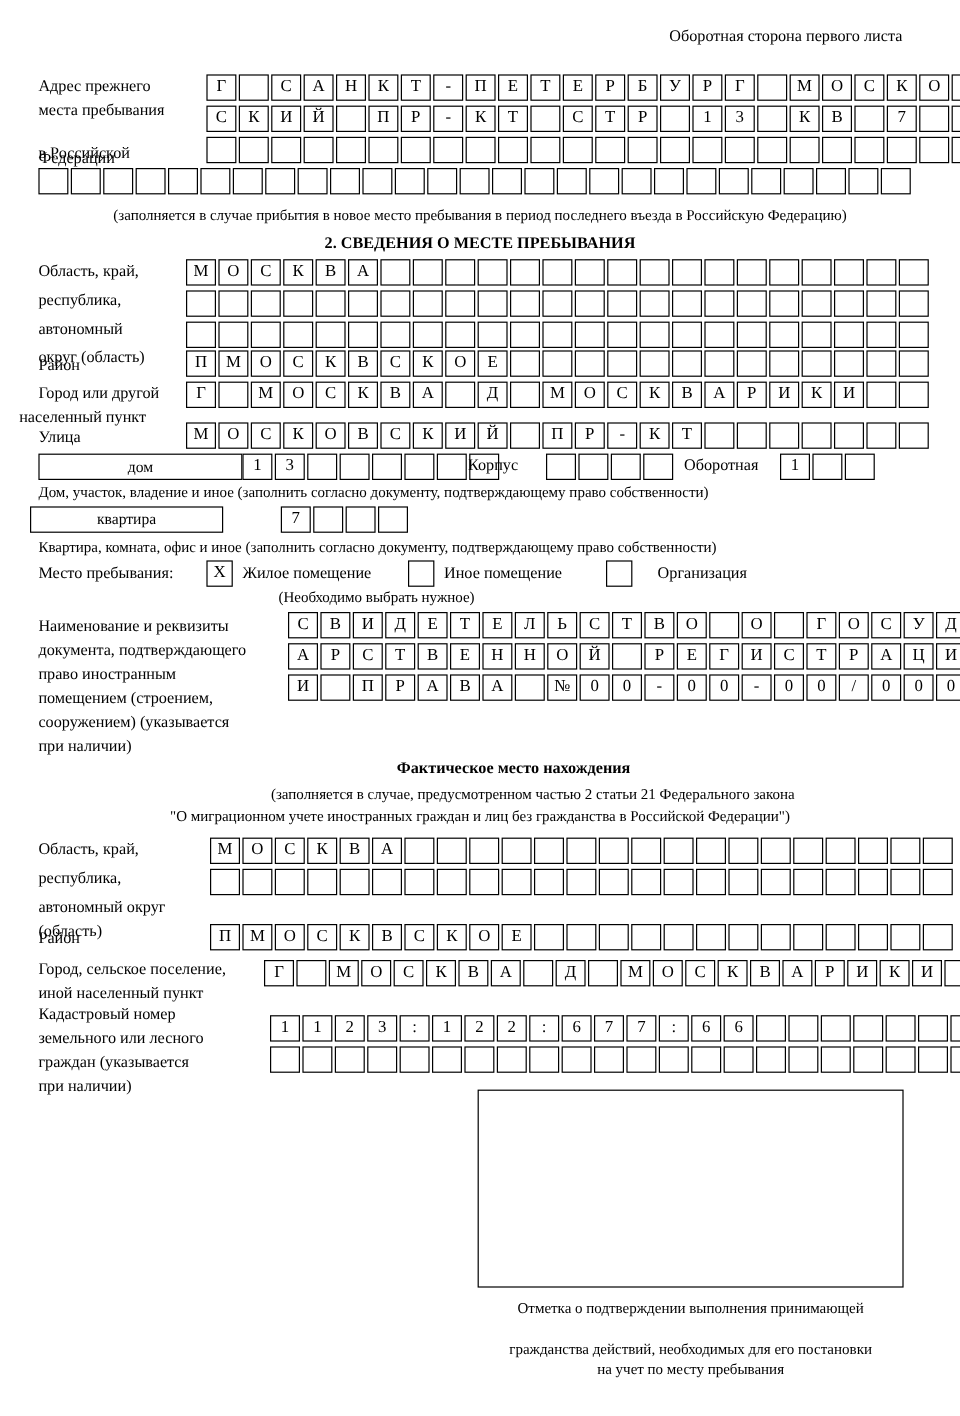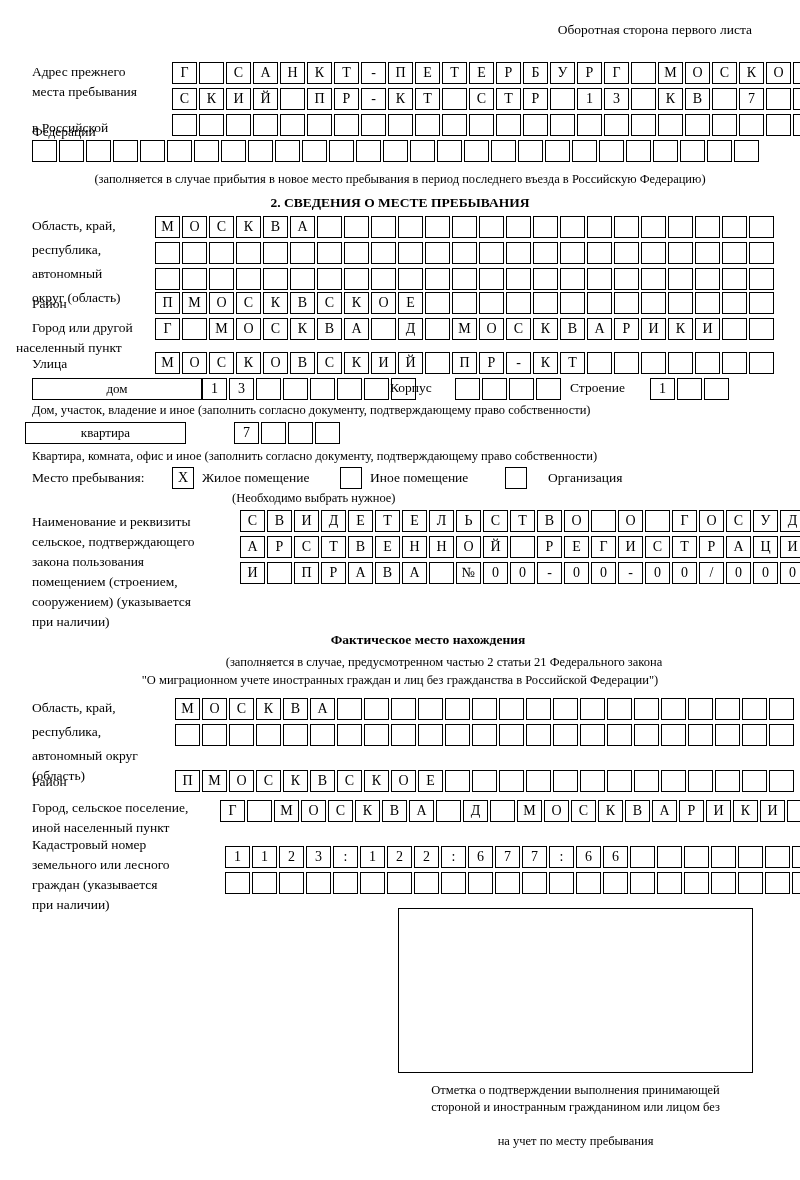--- a/index.html
+++ b/index.html
@@ -400,21 +400,21 @@
       <div class="cell"></div>
       <div class="cell"></div>
     </div>
   <div class="plain-label" style="left:390px; top:380px;">Корпус</div>
   <div class="boxrow" id="s2-korpus" style="left:455px; top:378px;">
       <div class="cell"></div>
       <div class="cell"></div>
       <div class="cell"></div>
       <div class="cell"></div>
     </div>
-  <div class="plain-label" style="left:570px; top:380px;">Строение</div>
+  <div class="plain-label" style="left:570px; top:380px;">Оборотная</div>
   <div class="boxrow" id="s2-stroenie" style="left:650px; top:378px;">
       <div class="cell">1</div>
       <div class="cell"></div>
       <div class="cell"></div>
     </div>
 
   <div class="lbl small" style="left:32px; top:400px;">Дом, участок, владение и иное (заполнить согласно документу, подтверждающему право собственности)</div>
 
   <div class="wide" style="position:absolute; left:25px; top:422px; width:161px;">квартира</div>
   <div class="boxrow" id="s2-flat" style="left:234px; top:422px;">
@@ -428,22 +428,22 @@
   <div class="lbl" style="left:32px; top:468px;">Место пребывания:</div>
   <div style="position:absolute; left:172px; top:467px;" class="checkbox">Х</div>
   <div class="lbl" style="left:202px; top:468px;">Жилое помещение</div>
   <div style="position:absolute; left:340px; top:467px;" class="checkbox"></div>
   <div class="lbl" style="left:370px; top:468px;">Иное помещение</div>
   <div style="position:absolute; left:505px; top:467px;" class="checkbox"></div>
   <div class="lbl" style="left:548px; top:468px;">Организация</div>
   <div class="lbl small" style="left:232px; top:488px;">(Необходимо выбрать нужное)</div>
 
   <div class="lbl" style="left:32px; top:512px;">Наименование и реквизиты</div>
-  <div class="lbl" style="left:32px; top:532px;">сельское, подтверждающего</div>
-  <div class="lbl" style="left:32px; top:552px;">закона пользования</div>
+  <div class="lbl" style="left:32px; top:532px;">документа, подтверждающего</div>
+  <div class="lbl" style="left:32px; top:552px;">право иностранным</div>
   <div class="lbl" style="left:32px; top:572px;font-family:Liberation Serif, serif;">помещением (строением,</div>
   <div class="lbl" style="left:32px; top:592px;">сооружением) (указывается</div>
   <div class="lbl" style="left:32px; top:612px;">при наличии)</div>
 
   <div class="boxrow" id="s2-doc-0" style="left:240px; top:510px;">
       <div class="cell">С</div>
       <div class="cell">В</div>
       <div class="cell">И</div>
       <div class="cell">Д</div>
       <div class="cell">Е</div>
@@ -674,16 +674,16 @@
       <div class="cell"></div>
       <div class="cell"></div>
       <div class="cell"></div>
       <div class="cell"></div>
       <div class="cell"></div>
       <div class="cell"></div>
     </div>
 
   <div class="bigbox" style="left:398px; top:908px; width:355px; height:165px;"></div>
   <div class="footnote" style="left:398px; top:1082px; width:355px;">Отметка о подтверждении выполнения принимающей</div>
-  <div class="footnote" style="left:398px; top:1099px; width:355px;">стороной и иностранным гражданином или лицом без</div>
+  <div class="footnote" style="left:398px; top:1116px; width:355px;">гражданства действий, необходимых для его постановки</div>
   <div class="footnote" style="left:398px; top:1133px; width:355px;">на учет по месту пребывания</div>
 
 </div>
 
 </body></html>

